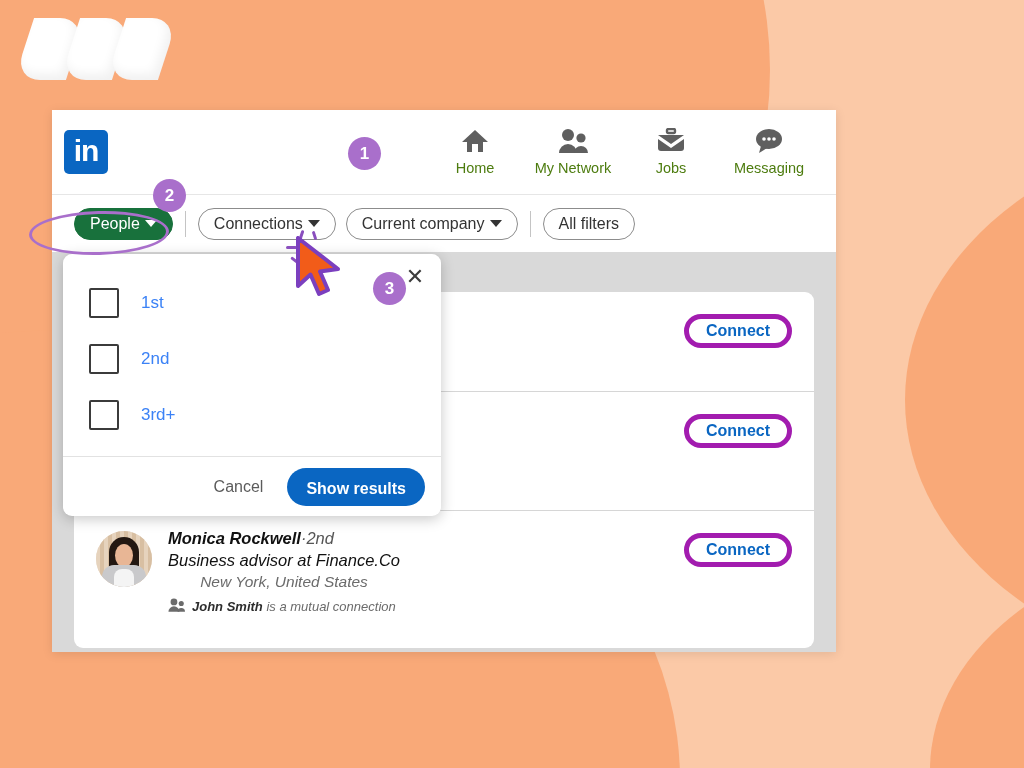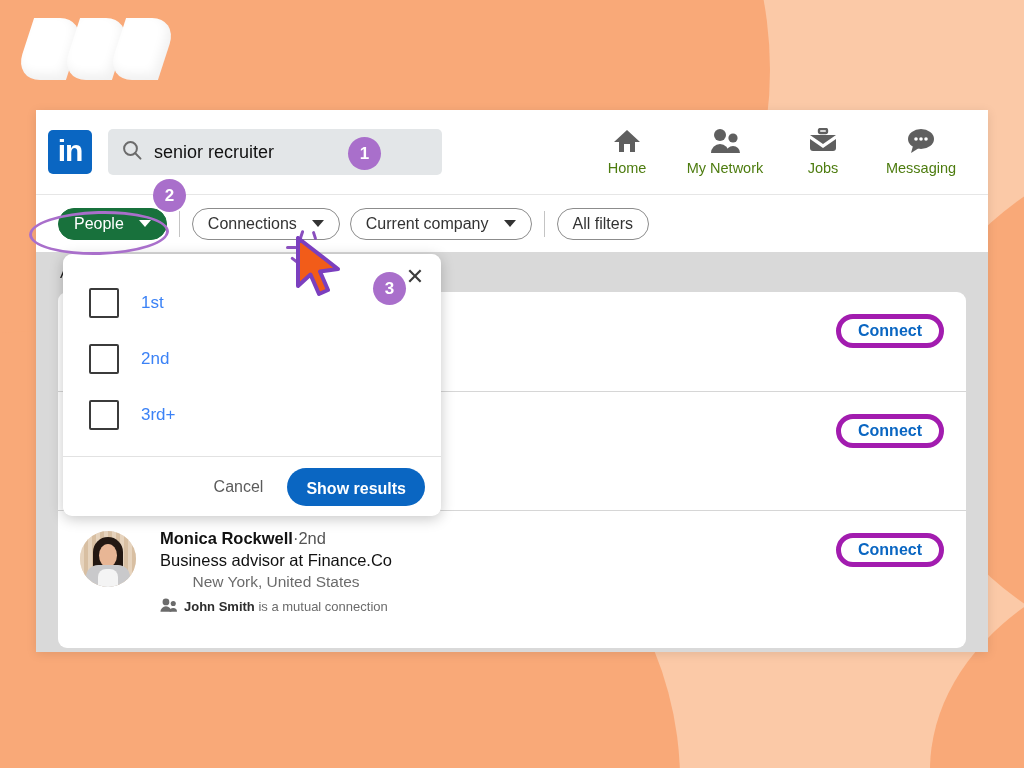--- a/index.html
+++ b/index.html
@@ -38,22 +38,22 @@
     transform: skewX(-18deg);
     box-shadow: inset -6px -6px 10px rgba(0,0,0,0.06);
   }
   .slash.s1 { left: 4px; }
   .slash.s2 { left: 50px; }
   .slash.s3 { left: 96px; }
 
   
   #app {
     position: absolute;
-    left: 36px; top: 110px;
-    width: 952px; height: 542px;
+    left: 52px; top: 110px;
+    width: 784px; height: 542px;
     background: #d9d9d9;
     z-index: 3;
     box-shadow: 0 2px 10px rgba(0,0,0,0.10);
   }
 
   
   #topbar {
     height: 84px; background: #ffffff;
     display: flex; align-items: center;
     padding: 0 0 0 12px;
@@ -97,21 +97,21 @@
   
   #filterbar {
     height: 58px; background: #ffffff;
     border-top: 1px solid #e6e6e6;
     display: flex; align-items: center;
     padding-left: 22px; gap: 10px;
     position: relative;
   }
   .pill {
     height: 32px; border: 1px solid #8c8c8c; border-radius: 17px;
-    display: flex; align-items: center; gap: 15px;
+    display: flex; align-items: center; gap: 5px;
     padding: 0 15px; font-size: 16px; color: #333;
     background: #fff; cursor: pointer; white-space: nowrap;
   }
   .pill.active {
     background: #18713C; border-color: #18713C; color: #fff;
     font-weight: normal;
   }
   .caret {
     width: 0; height: 0;
     border-left: 6px solid transparent;
@@ -174,21 +174,21 @@
     border-radius: 12px 12px 0 0;
     background: #C9C9CB; z-index: 3;
   }
   .avatar .shirt {
     position: absolute; left: 50%; bottom: 0;
     transform: translateX(-50%);
     width: 20px; height: 18px;
     border-radius: 8px 8px 0 0;
     background: #F4F4F4; z-index: 4;
   }
-  .r-info { margin-left: 24px; }
+  .r-info { margin-left: 16px; font-style: italic; }
   .r-name-line { font-size: 16.5px; color: #111; }
   .r-name { font-weight: bold; }
   .r-degree { color: #555; }
   .r-title { font-size: 16.5px; color: #111; margin-top: 3px; }
   .r-loc { font-size: 15.5px; color: #6b6b6b; margin-top: 3px; text-align: center; }
   .r-mutual {
     display: flex; align-items: center; gap: 7px;
     margin-top: 7px; font-size: 13px; color: #6b6b6b;
   }
   .r-mutual b { color: #2d2d2d; }
@@ -281,29 +281,20 @@
   <div class="slash s1"></div>
   <div class="slash s2"></div>
   <div class="slash s3"></div>
 </div>
 
 <div id="app">
 
   <div id="topbar">
     <div id="li-logo">in</div>
 
-    <div id="search-wrap">
-      <span>
-        <svg width="24" height="24" viewBox="0 0 24 24">
-          <circle cx="10.5" cy="10.5" r="6.4" fill="none" stroke="#6b6b6b" stroke-width="2"></circle>
-          <line x1="15.3" y1="15.3" x2="20.5" y2="20.6" stroke="#6b6b6b" stroke-width="2" stroke-linecap="round"></line>
-        </svg>
-      </span>
-      <input id="search-input" type="text" value="senior recruiter" style="">
-    </div>
 
     <div class="nav-items">
       <div class="nav-item">
         <span>
           <svg width="28" height="26" viewBox="0 0 28 26">
             <path d="M14 2 L27 14 H22 V24 H17 V16 H11 V24 H6 V14 H1 Z"></path>
           </svg>
         </span>
         <span>Home</span>
       </div>

